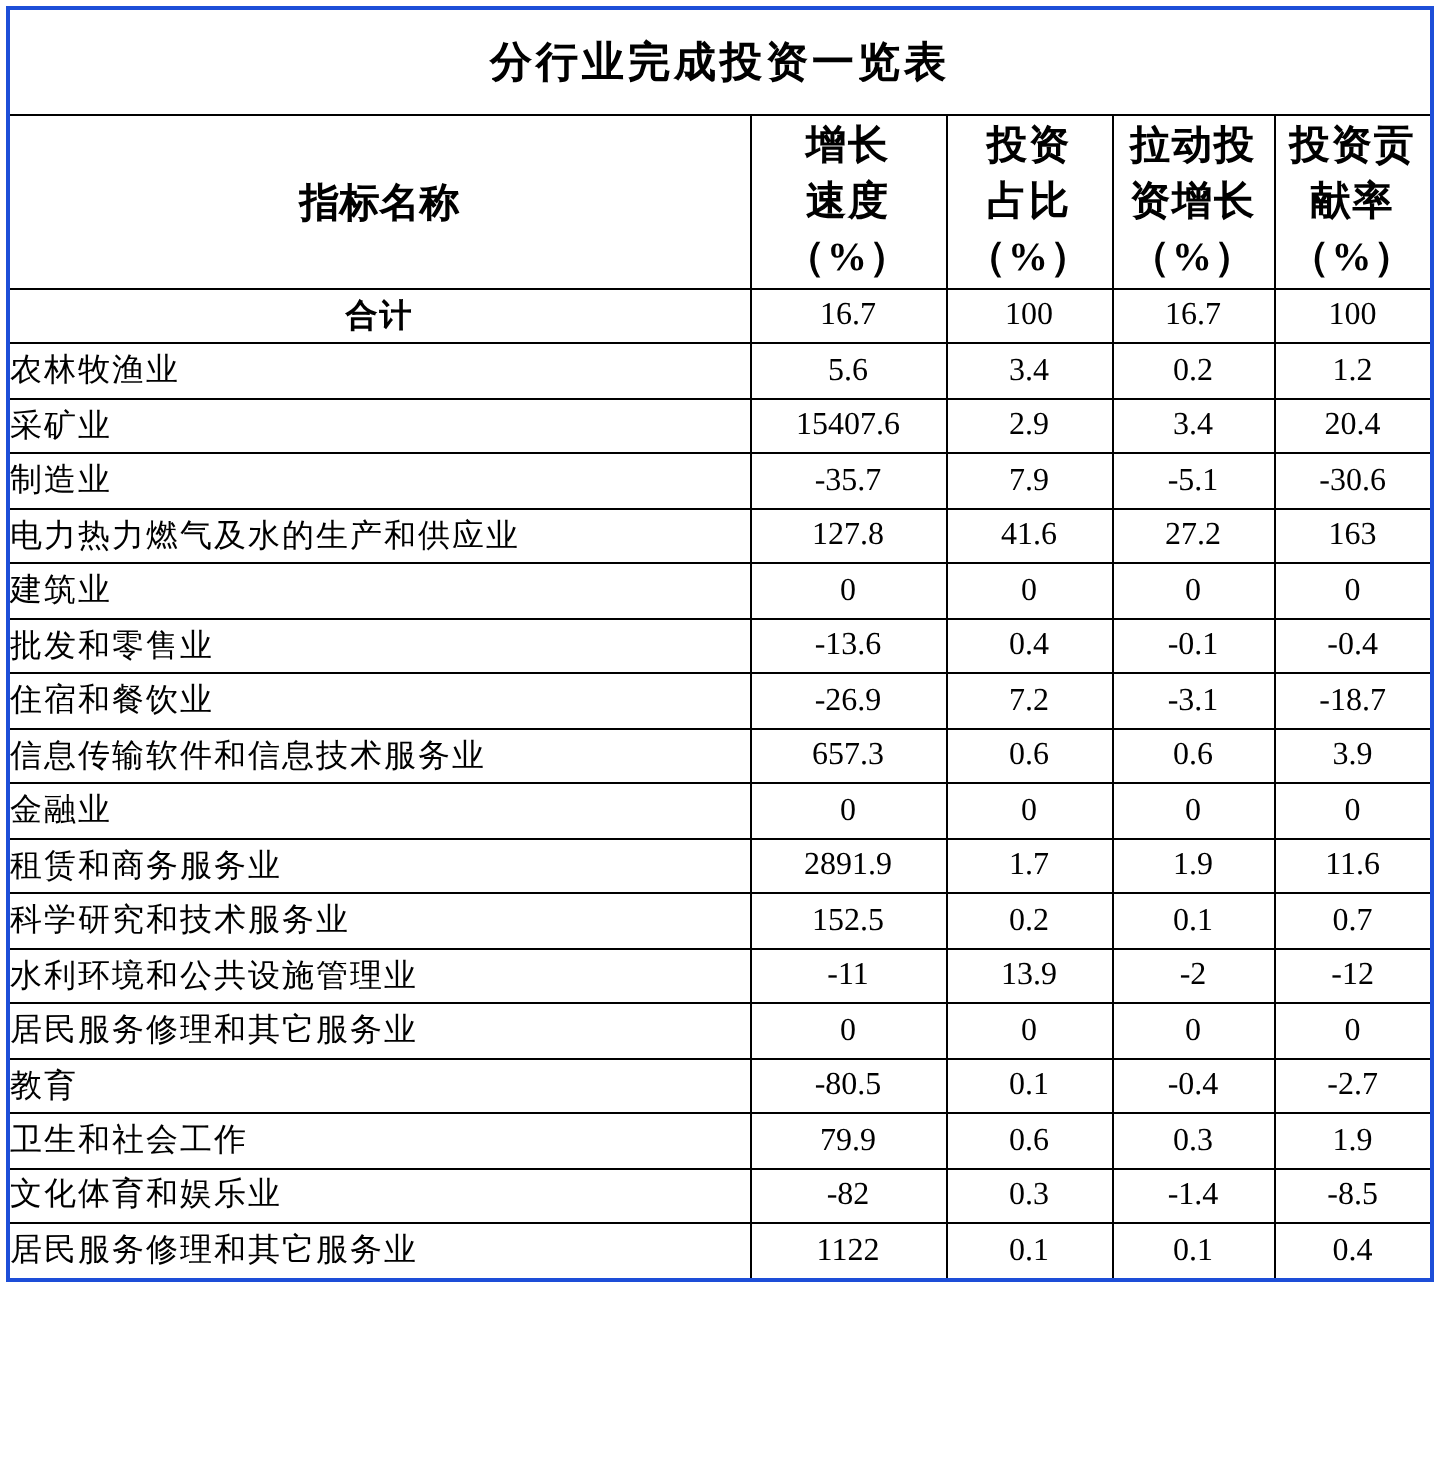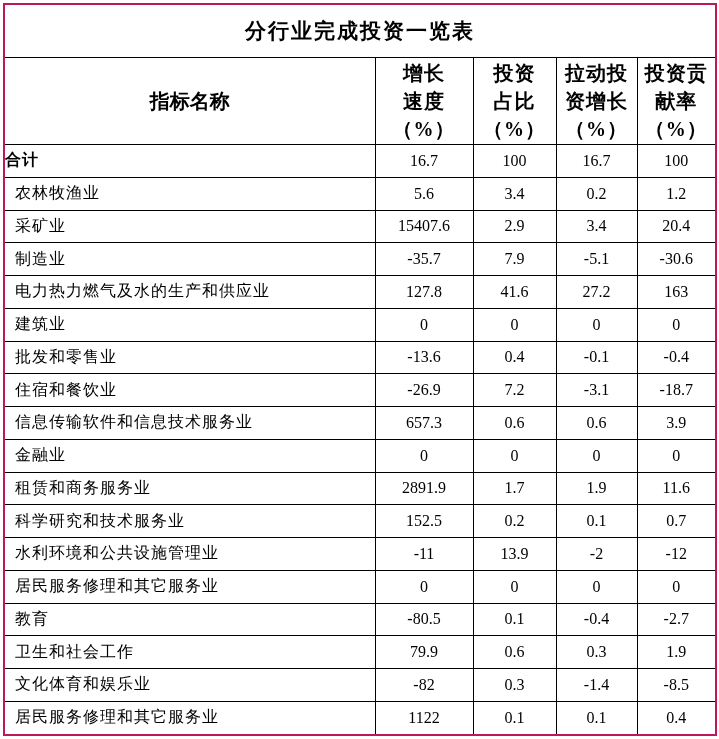--- a/index.html
+++ b/index.html
@@ -13,22 +13,22 @@
     width: 719px;
     height: 739px;
     box-sizing: border-box;
     padding: 3px;
     background: #ffffff;
   }
   table.invest {
     border-collapse: collapse;
     table-layout: fixed;
     width: 712px;
-    height: 733px;
-    border: 2px solid #be185d;
+    height: 638px;
+    border: 2px solid #1d4ed8;
     background: #ffffff;
   }
   table.invest th, table.invest td {
     border: 1px solid #000000;
     padding: 0;
     overflow: hidden;
     white-space: nowrap;
   }
   tr.title-row th {
     height: 52px;
@@ -48,29 +48,28 @@
   tr.header-row .hl {
     line-height: 28px;
     letter-spacing: 1px;
   }
   tbody td {
     font-size: 16px;
     vertical-align: middle;
   }
   tbody td.label {
     text-align: left;
-    padding-left: 10px;
     letter-spacing: 1px;
   }
   tbody td.val {
     text-align: center;
     letter-spacing: 0;
   }
   tbody tr.total td.label {
-    text-align: left;
+    text-align: center;
     padding-left: 0;
     font-weight: bold;
     letter-spacing: 1px;
     margin-left: 32px;
   }
 </style>
 </head>
 <body>
 
 <div class="page">

